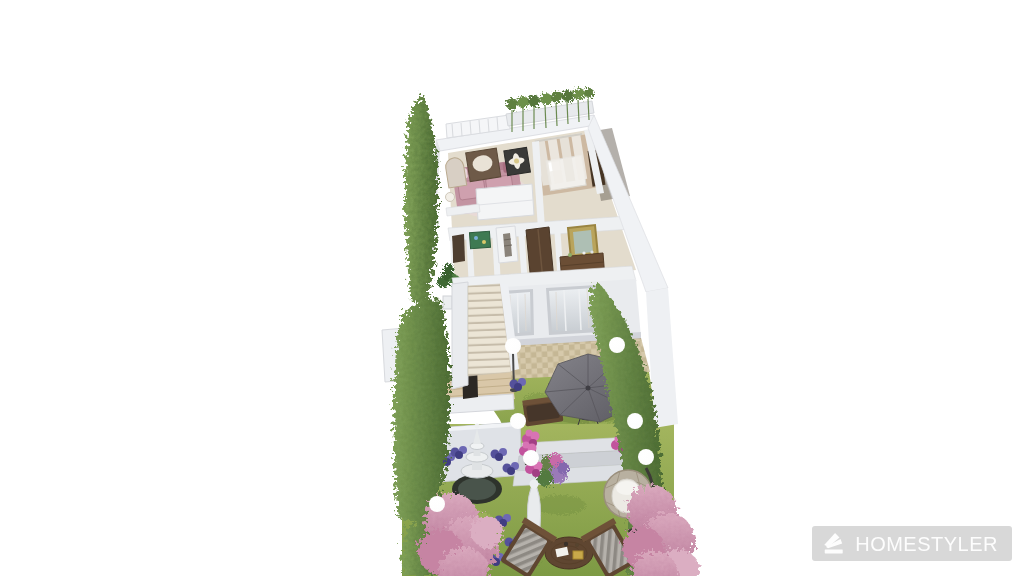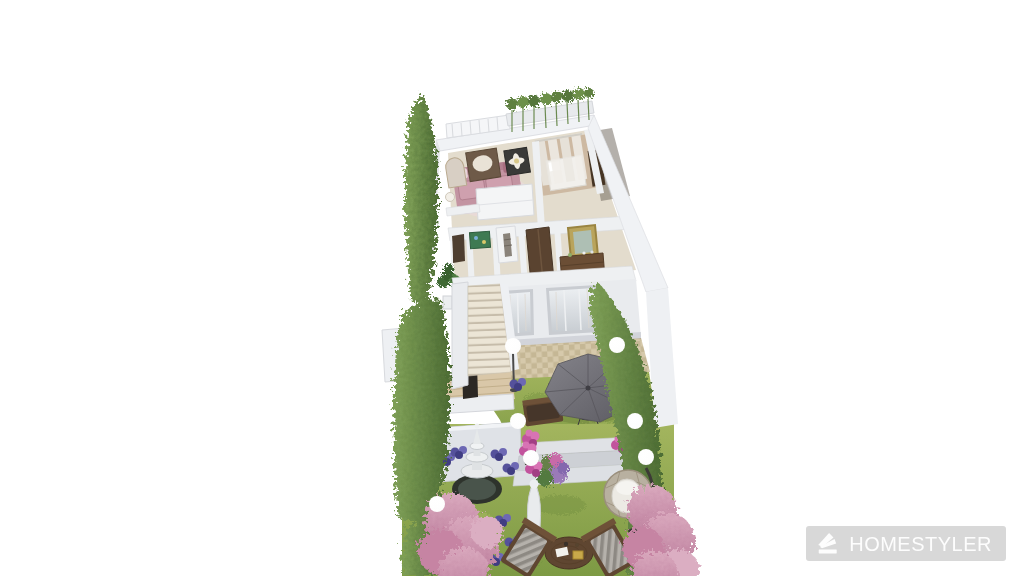--- a/index.html
+++ b/index.html
@@ -6,21 +6,21 @@
     --background:#ffffff;
   }
   html,body{margin:0;padding:0;background:#ffffff;}
   .stage{
     position:relative;width:1024px;height:576px;overflow:hidden;
     background:var(--background);
     font-family:"Liberation Sans",sans-serif;
   }
   .scene-svg{position:absolute;left:0;top:0;}
   .watermark{
-    position:absolute;right:18px;bottom:15px;height:35px;
+    position:absolute;right:12px;bottom:15px;height:35px;
     background:var(--watermark-bg,#d8d8d8);
     border-radius:3px;display:flex;align-items:center;gap:9px;
     padding:0 14px 0 10px;
   }
   .watermark .wm-label{
     color:var(--watermark-text,#fdfdfd);
     font-size:20px;letter-spacing:.5px;font-weight:500;line-height:1;
   }
 </style>
 </head>

